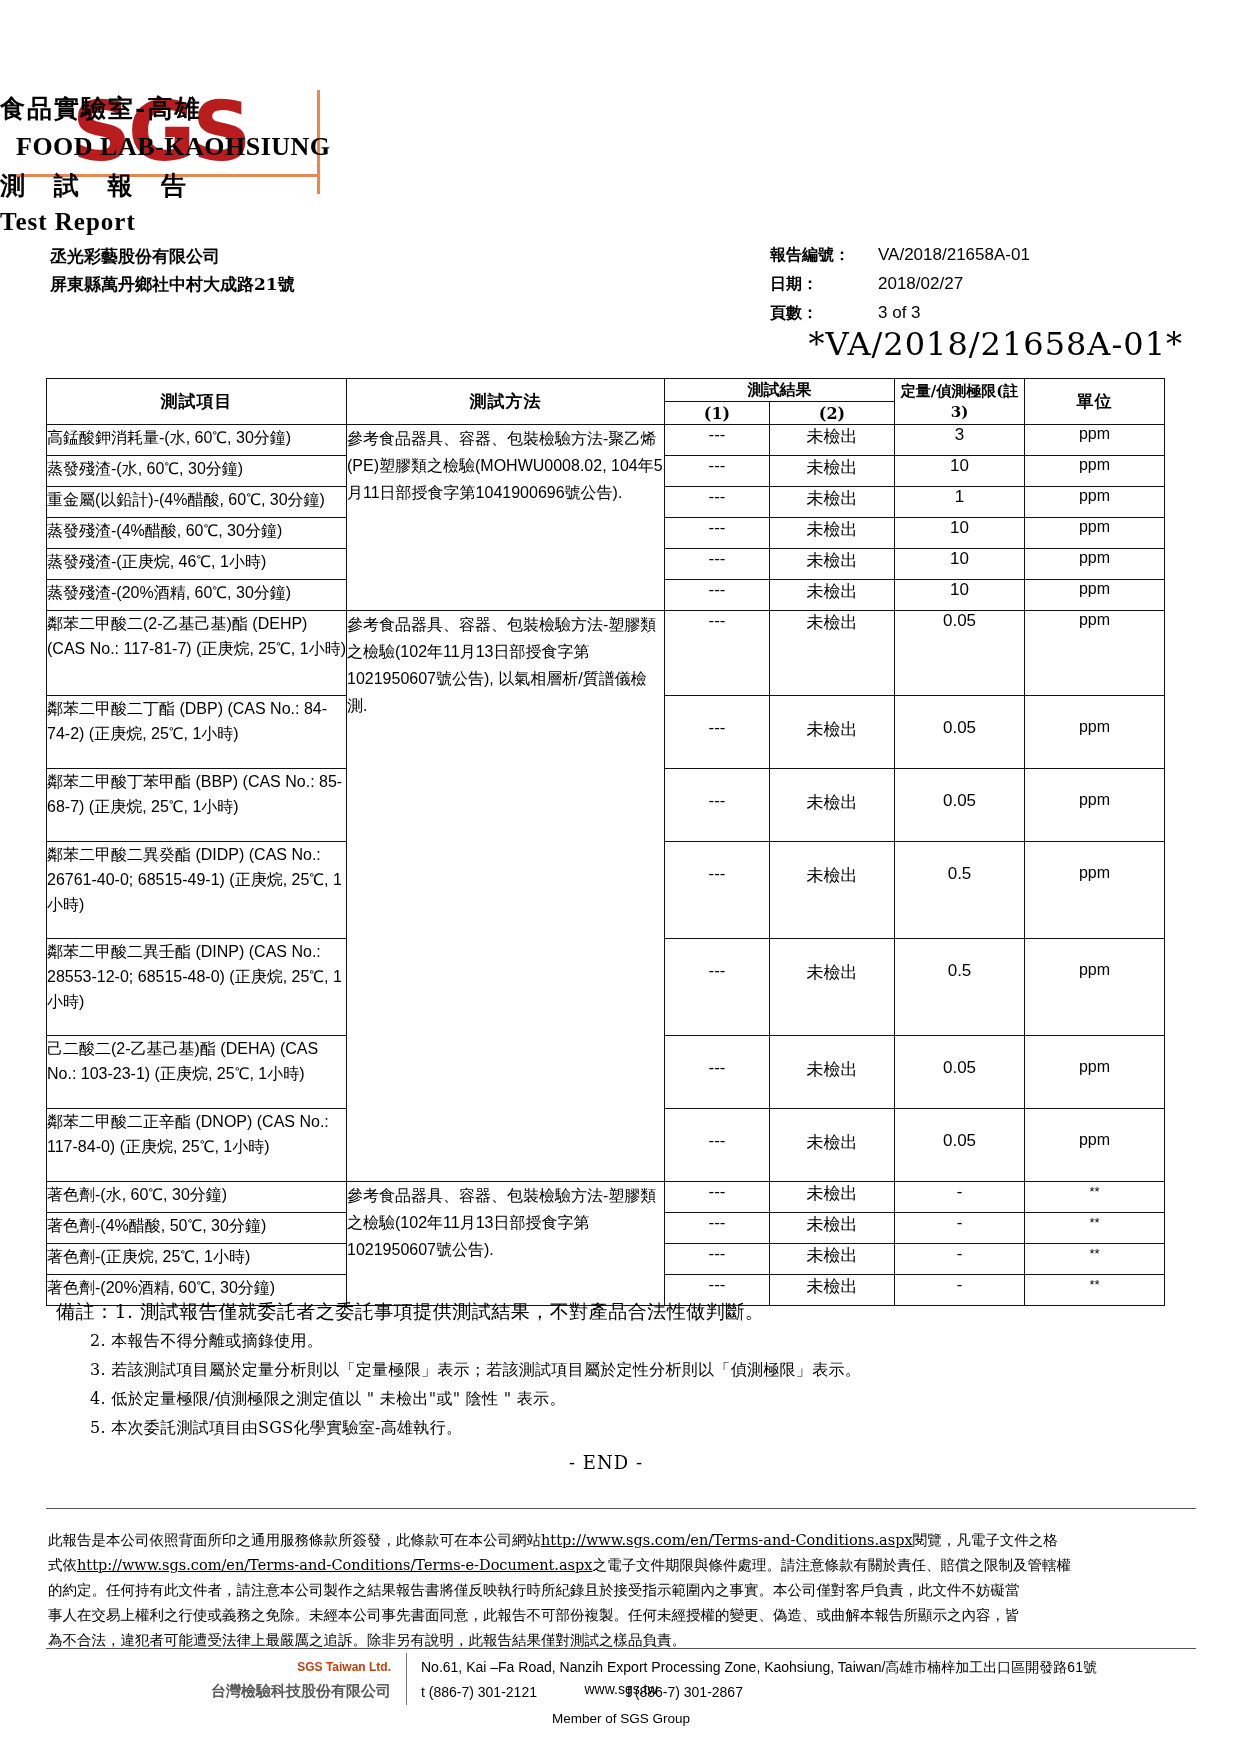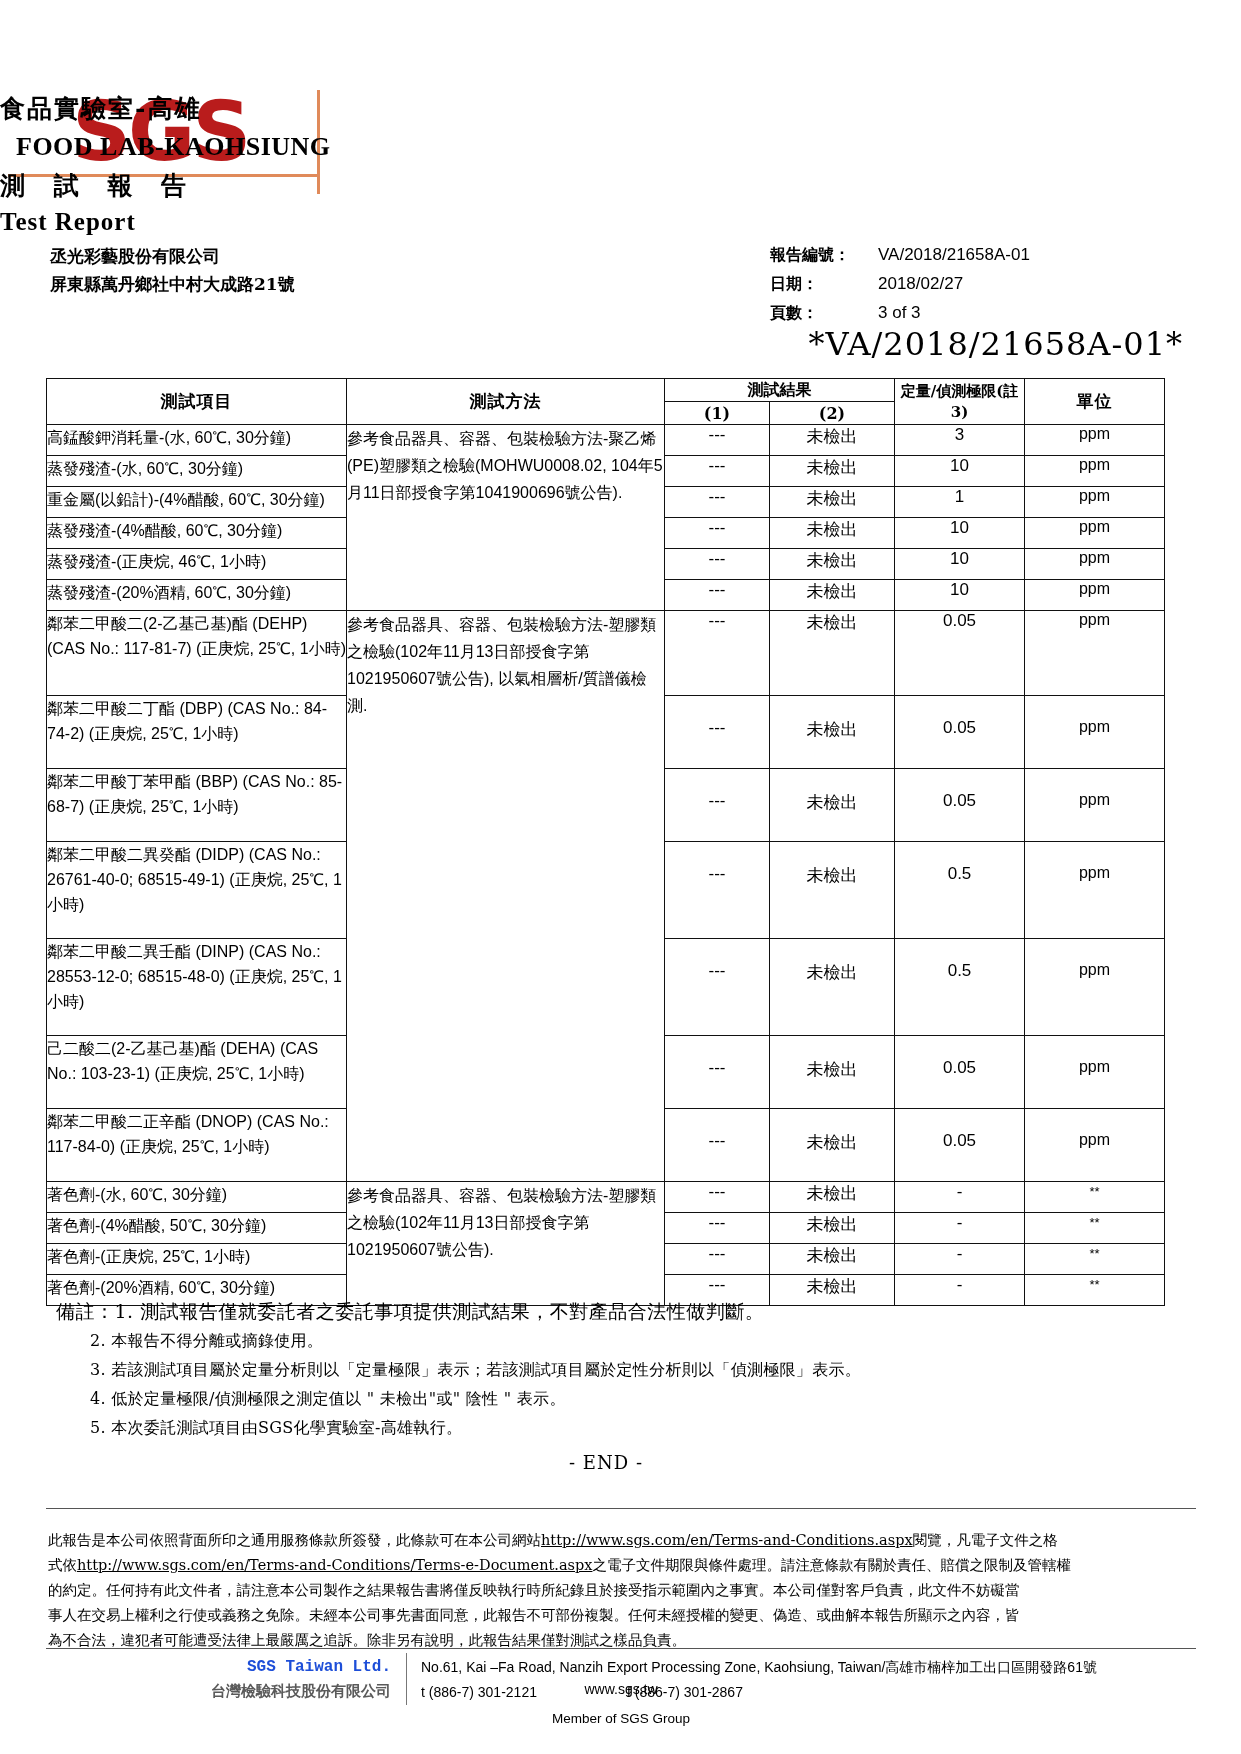--- a/index.html
+++ b/index.html
@@ -67,21 +67,21 @@
   .rule { position:absolute; left:46px; width:1150px; height:1px; background:#555; }
   .disclaimer {
     position:absolute; left:48px; top:1528px; width:1150px;
     font-family:"DejaVu Serif", serif; font-size:14.5px; line-height:25px; text-align:justify;
   }
   .disclaimer a, .lnk { color:#000; text-decoration:underline; }
 
   
   .footer { position:absolute; left:46px; top:1655px; width:1150px; }
   .f-left { position:absolute; left:130px; top:0; width:215px; text-align:right; }
-  .f-sgs { font-family:Liberation Mono, monospace; font-weight:bold; font-size:16px; color:#1d4ed8; line-height:24px; }
+  .f-sgs { font-family:Liberation Sans, sans-serif; font-weight:bold; font-size:12px; color:#c2410c; line-height:24px; }
   .f-cn  { font-family:"DejaVu Serif", serif; font-weight:bold; font-size:15px; color:#5a5a5a; line-height:24px; }
   .f-div { position:absolute; left:360px; top:-2px; width:1px; height:52px; background:#777; }
   .f-right { position:absolute; left:375px; top:0; font-size:14px; line-height:25px; }
   .f-center { position:absolute; left:0; right:0; top:26px; text-align:center; font-size:14px; }
   .f-member { position:absolute; left:0; right:0; top:56px; text-align:center; font-size:13.5px; }
 </style>
 </head>
 <body>
 
 <div class="page">

